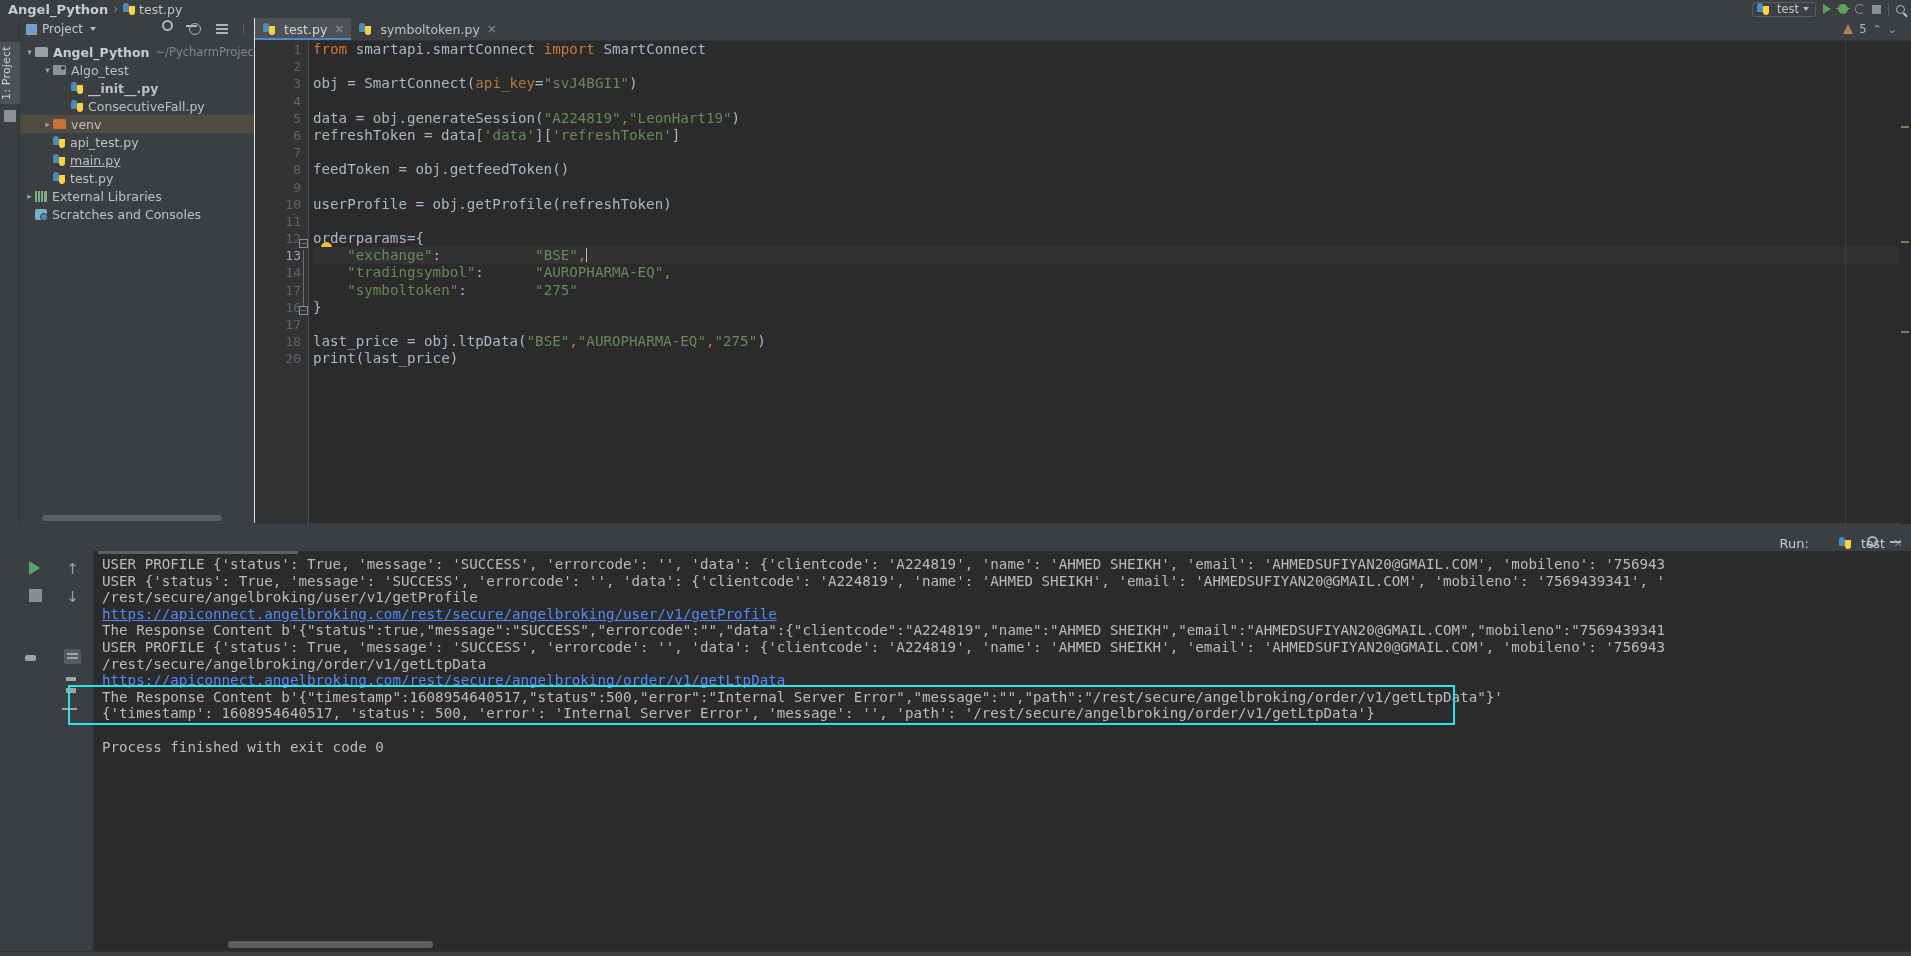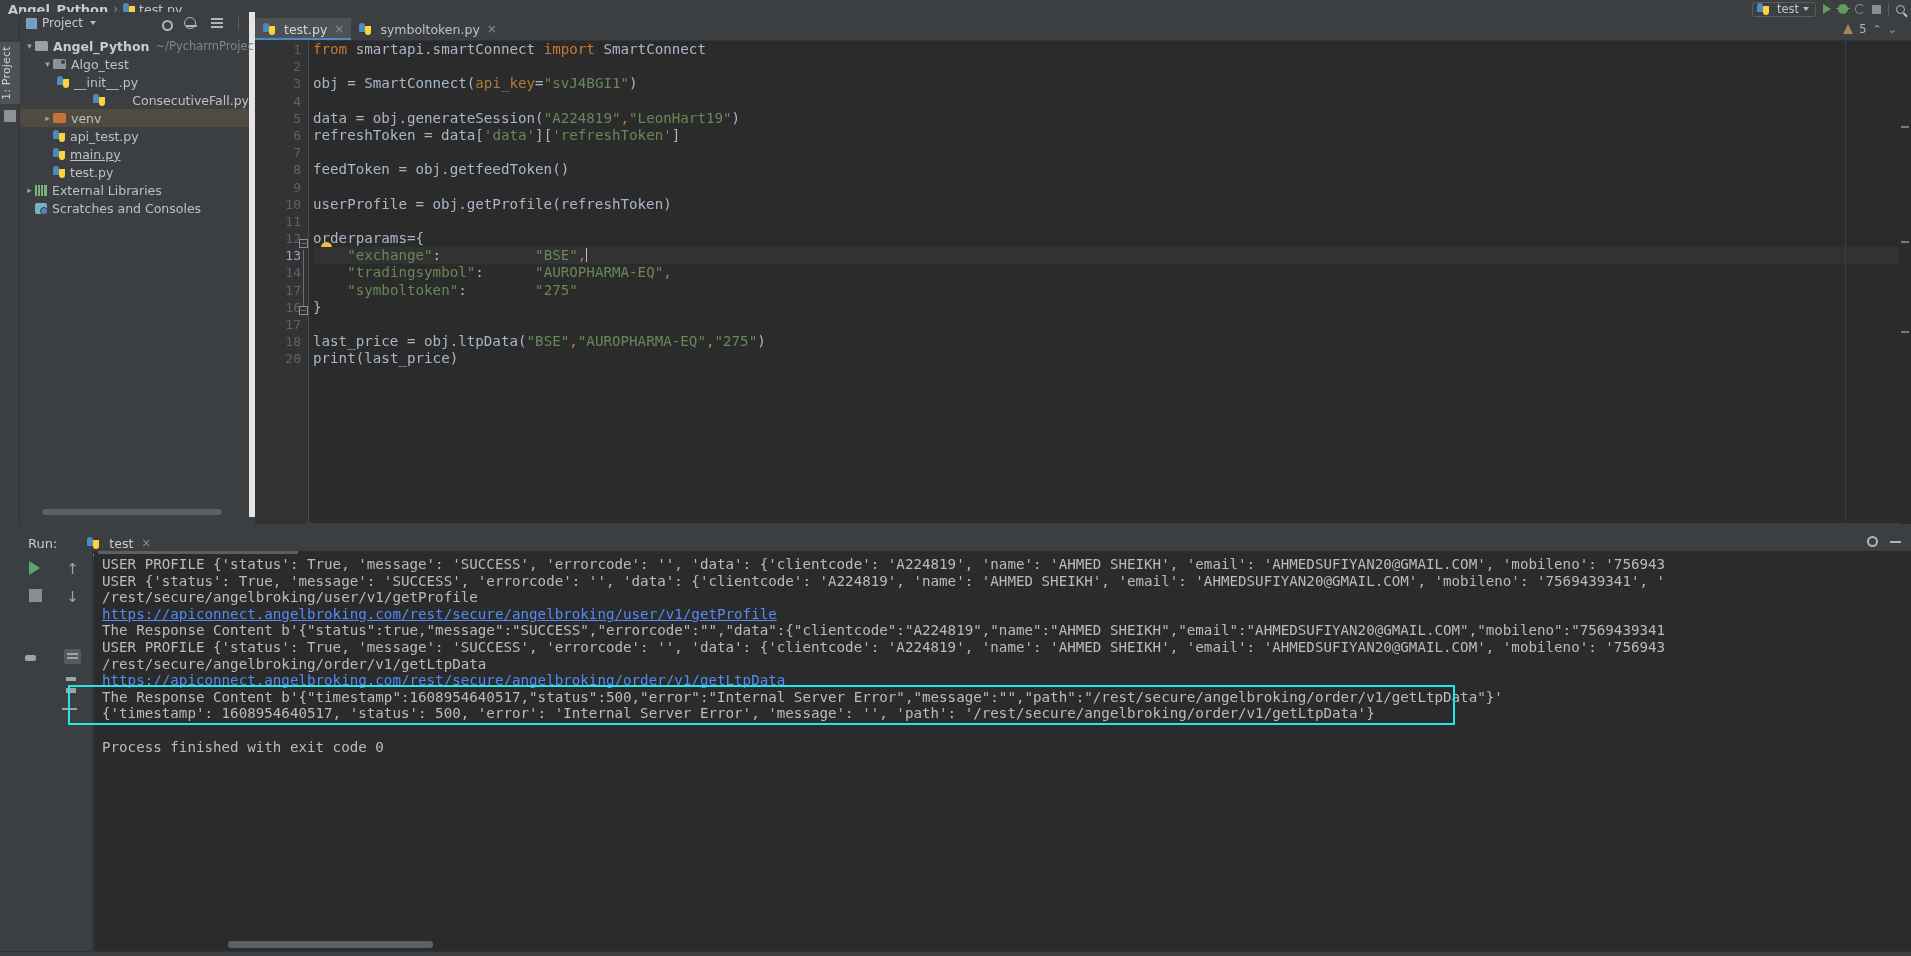--- a/index.html
+++ b/index.html
@@ -59,22 +59,22 @@
     white-space:nowrap; letter-spacing:.2px;
   }
   #vtab-project { top:24px; height:62px; background:#4e5254; color:#ced1d3; }
   #vtab-structure{ top:520px; height:74px; }
   #vtab-favorites{ top:596px; height:78px; }
   #vtab-aws     { top:790px; height:80px; }
   .vicon { position:absolute; left:4px; width:12px; height:12px; }
 
   
   #projpanel {
-    position:absolute; left:20px; top:12px; width:235px; height:505px;
-    background:#3c3f41; border-right:6px solid #e5e5e5;
+    position:absolute; left:20px; top:18px; width:235px; height:505px;
+    background:#3c3f41; border-right:1px solid #e5e5e5;
   }
   #projhead { height:22px; display:flex; align-items:center; padding-left:6px; gap:5px; }
   #projhead .lbl { font-size:12px; color:#c6cacd; }
   .proj-sq { width:11px;height:11px;border:1.5px solid #9aa0a4; border-radius:1px; background:#6a9fd4;}
   .tree { padding-top:3px; font-size:12.5px; color:#bdc1c4; }
   .trow { height:18px; display:flex; align-items:center; white-space:nowrap; padding-left:4px; }
   .trow.sel { background:#4f4b41; }
   .arrow { width:11px; color:#9aa0a4; font-size:9px; text-align:center; flex:0 0 11px;}
   .folder { width:13px;height:10px;background:#9aa0a4;border-radius:1px 2px 1px 1px; margin-right:5px; flex:0 0 13px;}
   .folder.orange { background:#c9713a; }
@@ -146,21 +146,21 @@
   #inspectbar {
     position:absolute; right:14px; top:4px; display:flex; align-items:center; gap:6px;
     font-size:11.5px; color:#a9b7c6;
   }
   .warntri{width:0;height:0;border-left:5.5px solid transparent;border-right:5.5px solid transparent;border-bottom:10px solid #a9845a;}
   .chev{color:#9aa0a4; font-size:11px;}
   #vsplit{ position:absolute; left:1590px; top:0; width:1px; height:483px; background:#3c3f41;}
 
   
   #runwrap { position:absolute; left:0; top:525px; width:1911px; height:431px; background:#3c3f41;}
-  #runhead { position:absolute; left:20px; top:5px; height:26px; width:1891px; display:flex; align-items:center; }
+  #runhead { position:absolute; left:20px; top:5px; height:26px; width:1891px; display:flex; align-items:center;justify-content:flex-end; }
   #runhead .runlabel{ font-size:13px; color:#c6cacd; margin-left:8px; margin-right:22px;}
   #runtab {
     display:flex; align-items:center; gap:6px; height:26px; padding:0 8px;
     font-size:12.5px; color:#c8ccd0; position:relative;
   }
   #runtab::after{content:"";position:absolute;left:0;right:0;bottom:0;height:2px;background:#4a88c7;}
   #runheadright{ position:absolute; right:10px; top:6px; display:flex; align-items:center; gap:12px;}
 
   #runleft { position:absolute; left:20px; top:26px; width:28px; height:405px; background:#3c3f41;}
   #runleft2{ position:absolute; left:48px; top:26px; width:45px; height:405px; background:#3c3f41; border-right:1px solid #2f3133;}
@@ -245,26 +245,26 @@
         <span class="arrow">▾</span>
         <span class="folder"></span>
         <span class="nm bold">Angel_Python</span>
         <span class="path">~/PycharmProjects/A</span>
       </div>
       <div class="trow" style="padding-left: 22px;">
         <span class="arrow">▾</span>
         <span class="folder module"></span>
         <span class="nm">Algo_test</span>
       </div>
-      <div class="trow" style="padding-left: 26px;">
+      <div class="trow" style="padding-left: 40px; font-weight: bold;">
         <span class="arrow"></span>
         <span class="pyicon" style="margin-right: 5px;"></span>
         <span class="nm">__init__.py</span>
       </div>
-      <div class="trow" style="padding-left: 40px; justify-content: space-between;">
+      <div class="trow" style="padding-left: 40px;">
         <span class="arrow"></span>
         <span class="pyicon" style="margin-right: 5px;"></span>
         <span class="nm">ConsecutiveFall.py</span>
       </div>
       <div class="trow sel" style="padding-left: 22px;">
         <span class="arrow">▸</span>
         <span class="folder orange"></span>
         <span class="nm">venv</span>
       </div>
       <div class="trow" style="padding-left: 22px;">

